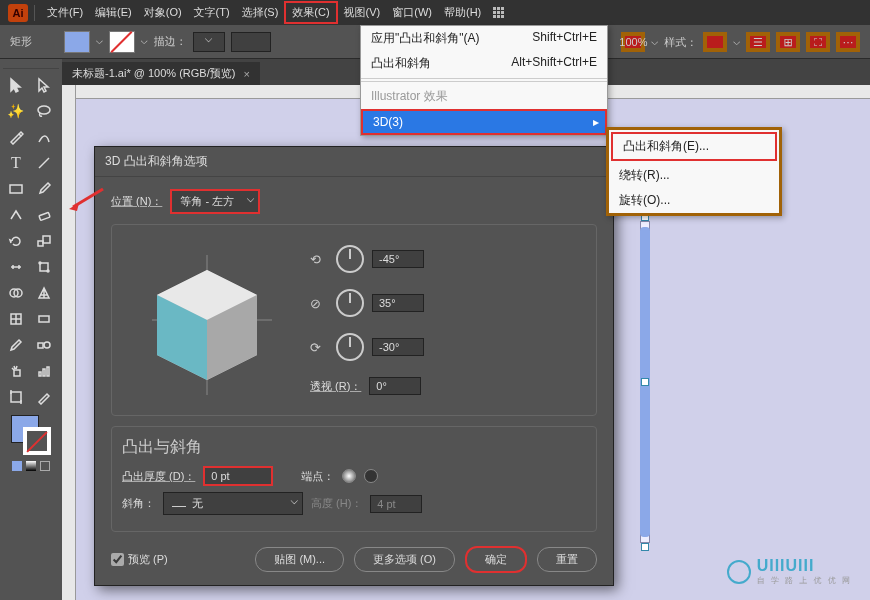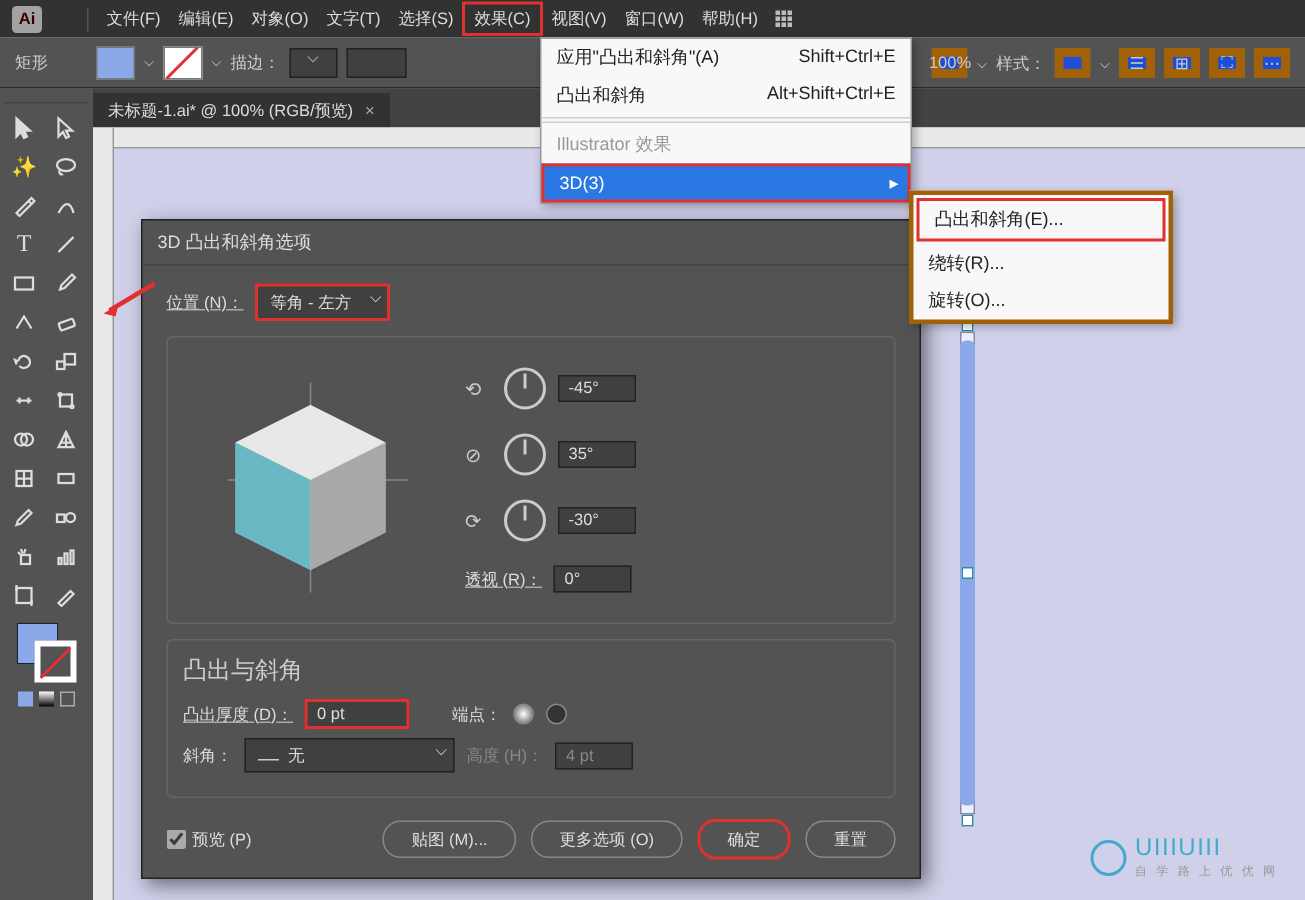--- a/index.html
+++ b/index.html
@@ -1,18 +1,18 @@
 <!DOCTYPE html>
 <html><head>
 <meta charset="utf-8">
 <style>
 *{margin:0;padding:0;box-sizing:border-box;font-family:"Microsoft YaHei",Arial,sans-serif}
 body{background:#c8c8e8;width:870px;height:600px;overflow:hidden;position:relative;font-size:11px}
 .topbar{background:#323232;height:25px;display:flex;align-items:center;padding:0 8px;color:#ddd}
-.ailogo{width:20px;height:18px;background:#a3a3a3;border-radius:3px;color:#330000;font-weight:bold;text-align:center;line-height:18px;font-size:11px;margin-right:24px}
+.ailogo{width:20px;height:18px;background:#c2410c;border-radius:3px;color:#330000;font-weight:bold;text-align:center;line-height:18px;font-size:11px;margin-right:0}
 .sep{width:1px;height:16px;background:#555;margin:0 6px}
 .menu-item{padding:2px 6px;cursor:pointer;white-space:nowrap}
 .menu-item.hl{border:2px solid #e03030}
 .grid-icon{display:inline-grid;grid-template-columns:repeat(3,3px);gap:1px;margin-left:6px}
 .grid-icon span{width:3px;height:3px;background:#bbb}
 .optbar{background:#535353;height:34px;display:flex;align-items:center;padding:0 10px;color:#ccc;gap:6px;border-bottom:1px solid #2a2a2a}
 .swatch{width:26px;height:22px;border:1px solid #777;display:inline-flex;align-items:center;justify-content:center}
 .swatch.fill{background:#8ba8e8}
 .swatch.stroke{background:#fff;position:relative}
 .swatch.stroke::after{content:"";position:absolute;width:120%;height:2px;background:#e03030;transform:rotate(-45deg)}
@@ -65,21 +65,21 @@
 .cb input{accent-color:#aaa}
 .arrow{position:absolute;left:65px;top:185px;z-index:16}
 .arrow svg{width:40px;height:30px}
 .scrollbar{position:absolute;left:636px;top:217px;width:18px;height:330px;z-index:5}
 .sbtrack{position:absolute;inset:4px 4px;border:1px solid #88a;background:#eef}
 .sbthumb{position:absolute;left:4px;right:4px;top:10px;bottom:10px;background:#8ba8e8;border-radius:4px}
 .sbhdl{position:absolute;width:8px;height:8px;background:#fff;border:1px solid #38a;left:50%;transform:translateX(-50%)}
 .logo{position:absolute;right:18px;bottom:14px;color:#4ac;font-size:11px;display:flex;align-items:center;gap:6px;z-index:3}
 .logo .bulb{width:24px;height:24px;border:2px solid #4ac;border-radius:50%}
 .rside{position:absolute;right:0;top:25px;height:34px;display:flex;align-items:center;gap:6px;padding-right:10px;color:#ccc}
-.rbtn{width:24px;height:20px;background:#1d4ed8;border:6px solid #a16207;display:flex;align-items:center;justify-content:center;font-size:11px}
+.rbtn{width:24px;height:20px;background:#b91c1c;border:4px solid #a16207;display:flex;align-items:center;justify-content:center;font-size:11px}
 label.u{text-decoration:underline;text-decoration-color:#aaa}
 .capend{width:14px;height:14px;border-radius:50%;background:#333;border:1px solid #888;display:inline-block}
 </style>
 </head>
 <body>
 
 <div class="topbar">
  <div class="ailogo">Ai</div>
  <div class="sep"></div>
  <span class="menu-item">文件(F)</span>
@@ -421,16 +421,16 @@
    <div class="btn">更多选项 (O)</div>
    <div class="btn box">确定</div>
    <div class="btn">重置</div>
   </div>
  </div>
 </div>
 
 <div class="logo">
  <div class="bulb"></div>
  <div>
-      <div style="font-size:16px;font-weight:normal;letter-spacing:1px">UIIIUIII</div>
+      <div style="font-size:16px;font-weight:bold;letter-spacing:1px">UIIIUIII</div>
       <div style="font-size:8px;letter-spacing:2px;color:#999">自 学 路 上 优 优 网</div>
     </div>
 </div>
 
 </body></html>

